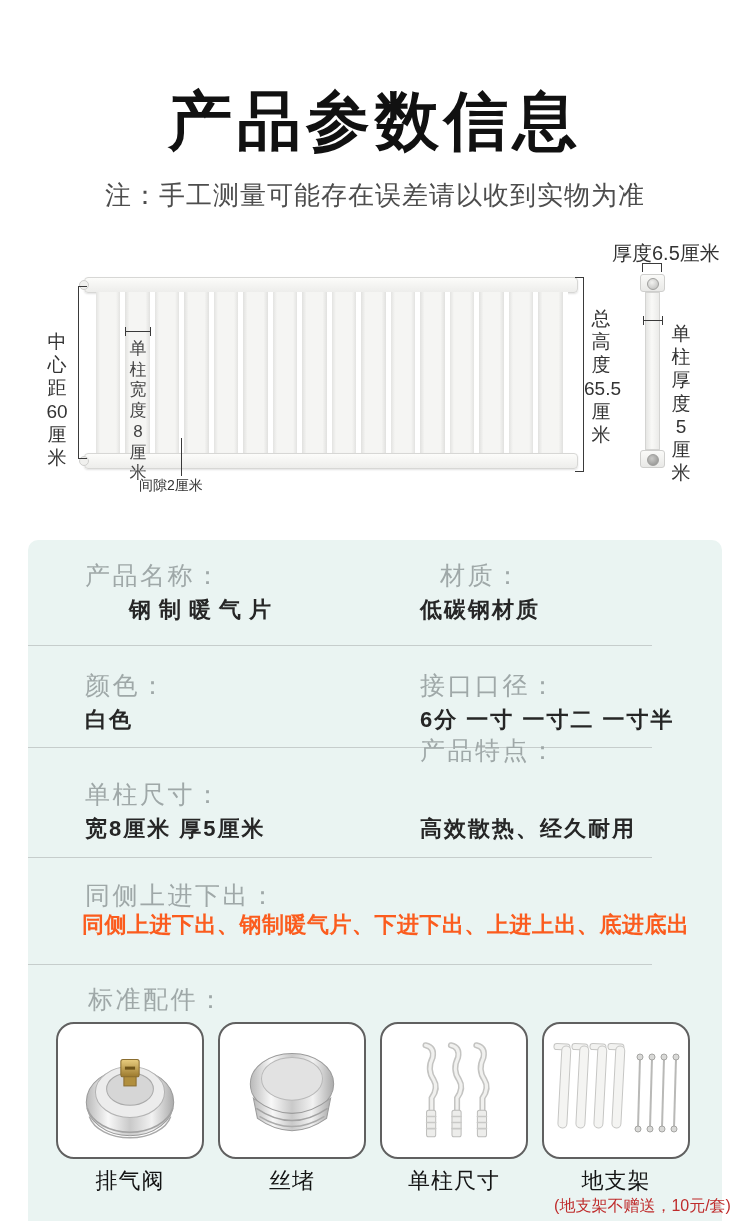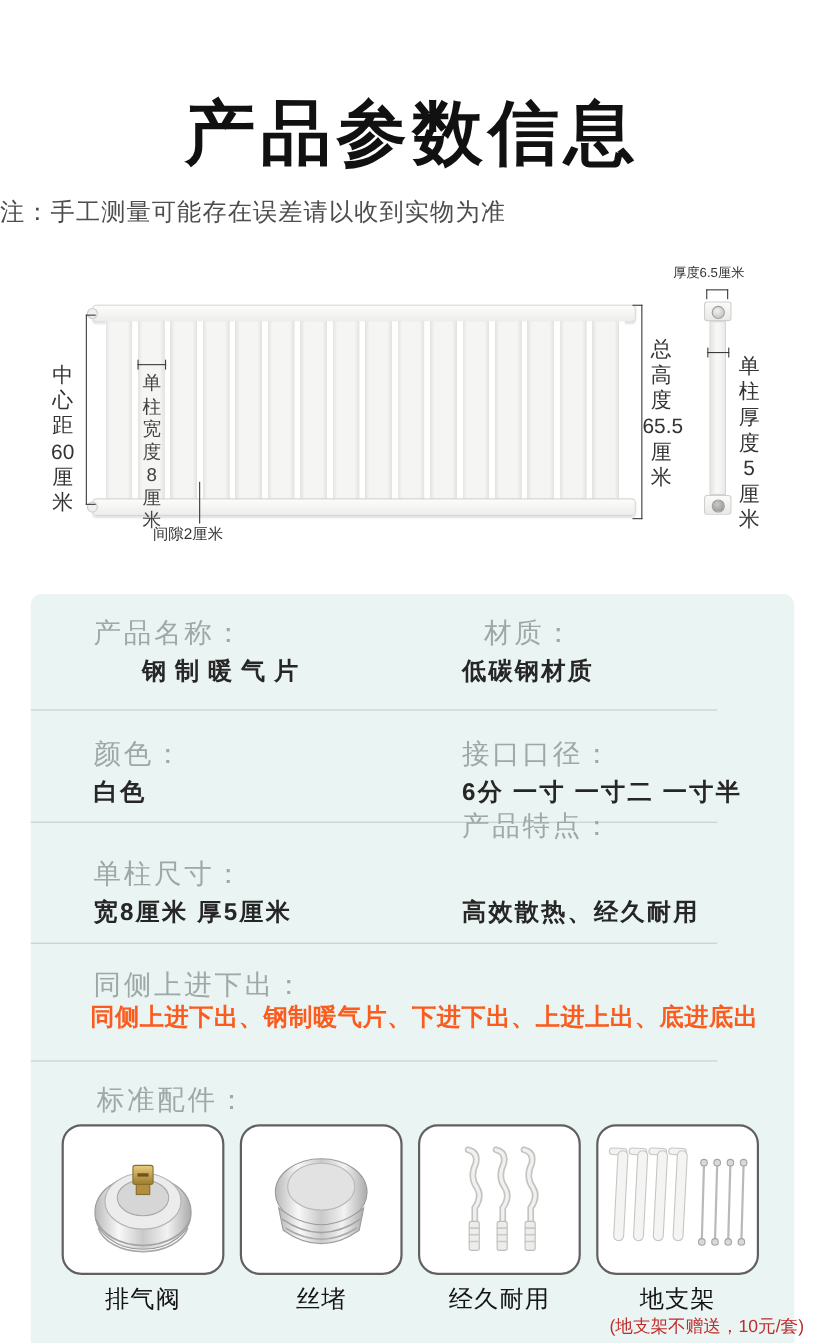--- a/index.html
+++ b/index.html
@@ -2,22 +2,22 @@
 <html><head>
 <meta charset="utf-8">
 <style>
   * { margin:0; padding:0; box-sizing:border-box; }
   body { background:#ffffff; font-family:"Liberation Sans","DejaVu Sans",sans-serif; }
   .page { position:relative; width:750px; height:1221px; background:#ffffff; margin:0 auto; overflow:hidden; }
 
   
   .title { position:absolute; top:78px; left:0; width:750px; text-align:center;
            font-size:64px; font-weight:900; color:#111; letter-spacing:5px; }
-  .note  { position:absolute; top:178px; left:0; width:750px; text-align:left;
-           font-size:22px; color:#4d4d4d; letter-spacing:1px; }
+  .note  { position:absolute; top:178px; left:0; width:750px; text-align:center;
+           font-size:26px; color:#4d4d4d; letter-spacing:1px; }
 
   
   .diag-text { position:absolute; color:#333; }
   .vtext { white-space:pre-line; text-align:center; line-height:1.22; }
 
   .rail { position:absolute; left:84px; width:494px; height:16px;
           background:linear-gradient(180deg,#fcfcfa,#ededeb); border:1px solid #d7d7d5;
           border-radius:4px; box-shadow:0 1px 2px rgba(0,0,0,.12); }
   .rail.top { top:277px; } .rail.bottom { top:453px; }
   .nub { position:absolute; left:79px; width:10px; height:10px; border-radius:50%;
@@ -102,21 +102,21 @@
     <div class="diag-text" style="left:139px; top:477px; font-size:14px;">间隙2厘米</div>
 
     <div class="bracket-right"></div>
     <div class="diag-text vtext" style="left:584px; top:307px; width:34px; font-size:19px;">总
 高
 度
 65.5
 厘
 米</div>
 
-    <div class="diag-text" style="left:612px; top:240px; font-size:12px;">厚度6.5厘米</div>
+    <div class="diag-text" style="left:612px; top:240px; font-size:20px;">厚度6.5厘米</div>
     <div class="bracket-thick"></div>
     <div class="side-cap" style="top:274px;">
         <div class="dot"></div>
       </div>
     <div class="side-col"></div>
     <div class="side-cap bot" style="top:450px;">
         <div class="dot"></div>
       </div>
     <div class="hline" style="left:643px; top:320px; width:20px;"></div>
     <div class="vline" style="left:643px; top:316px; height:9px;"></div>
@@ -251,17 +251,17 @@
         <circle cx="90" cy="93" r="3"></circle>
           <circle cx="102" cy="93" r="3"></circle>
           <circle cx="114" cy="93" r="3"></circle>
           <circle cx="126" cy="93" r="3"></circle>
       </g>
     </svg>
   </div>
 
   <div class="acc-label" style="left:56px;">排气阀</div>
   <div class="acc-label" style="left:218px;">丝堵</div>
-  <div class="acc-label" style="left:380px;">经久耐用</div>
+  <div class="acc-label" style="left:380px;">单柱尺寸</div>
   <div class="acc-label" style="left:542px;">地支架</div>
   <div class="acc-note">(地支架不赠送，10元/套)</div>
 
 </div>
 
 </body></html>

